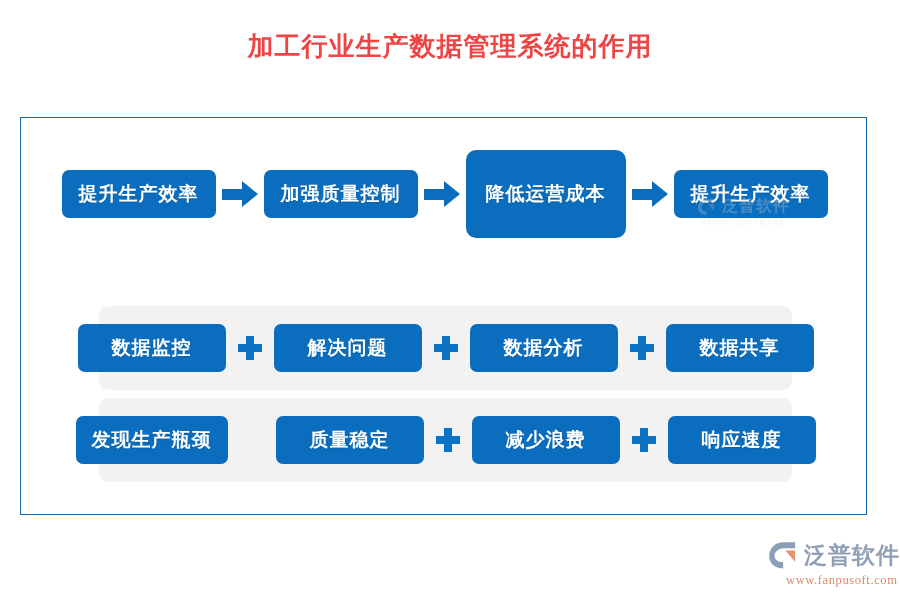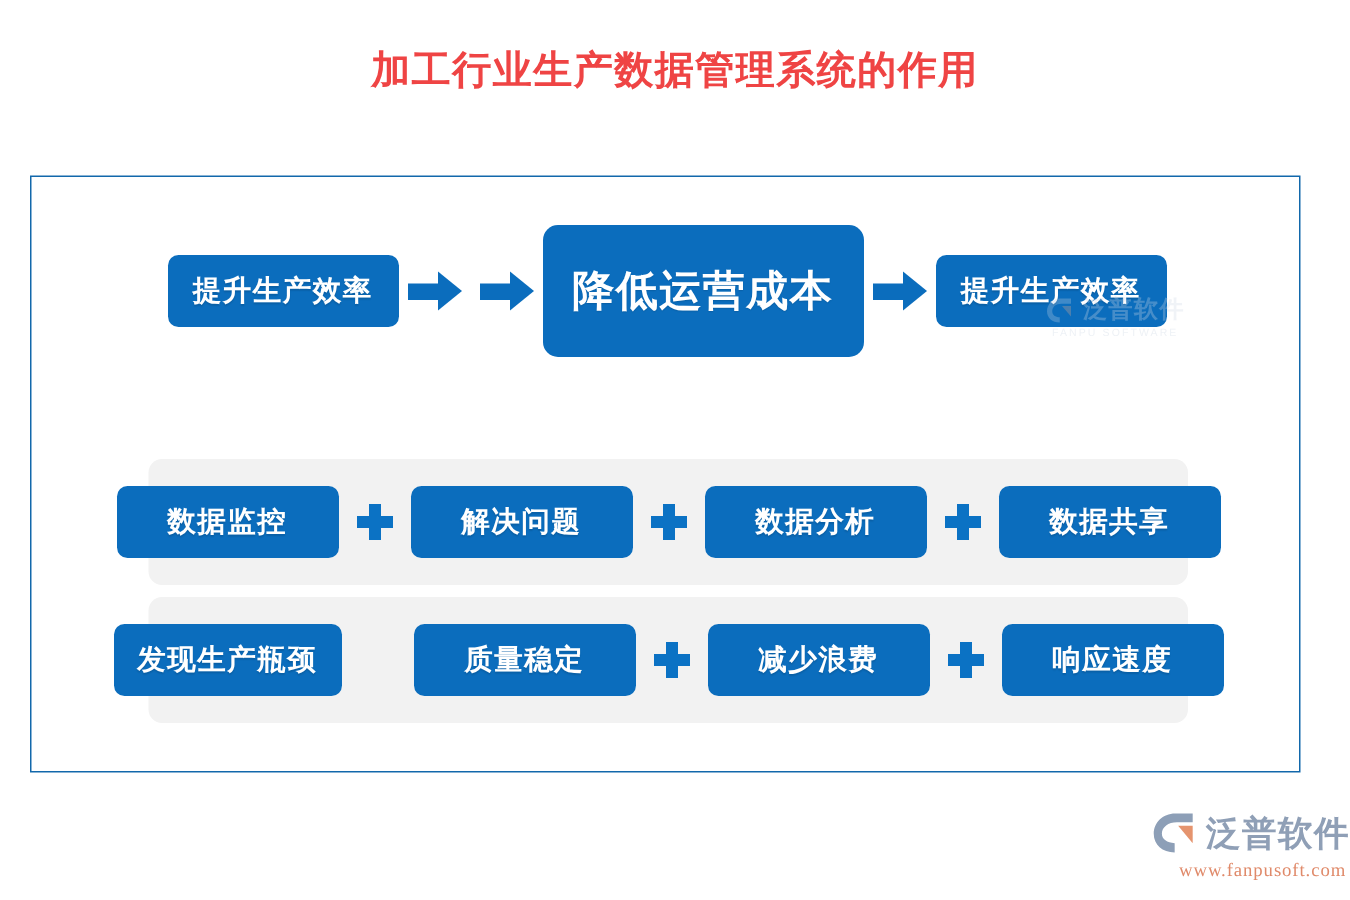--- a/index.html
+++ b/index.html
@@ -72,21 +72,21 @@
 
   .flow-box.size-normal {
     height: 48px;
     padding: 0 17px;
   }
 
   .flow-box.size-large {
     height: 88px;
     padding: 0 20px;
     border-radius: 10px;
-    font-size: 28px;
+    font-size: 19px;
   }
 
   .flow-arrow {
     flex: none;
     width: 36px;
     height: 26px;
     margin: 0 6px;
     position: relative;
   }
   .flow-arrow .shaft {
@@ -249,20 +249,21 @@
 
   <div class="flow-row">
 
     <div class="flow-box size-normal">提升生产效率</div>
 
     <div class="flow-arrow">
       <span class="shaft"></span>
       <span class="head"></span>
     </div>
 
+    <div class="flow-box size-normal">加强质量控制</div>
 
     <div class="flow-arrow">
       <span class="shaft"></span>
       <span class="head"></span>
     </div>
 
     <div class="flow-box size-large">降低运营成本</div>
 
     <div class="flow-arrow">
       <span class="shaft"></span>

